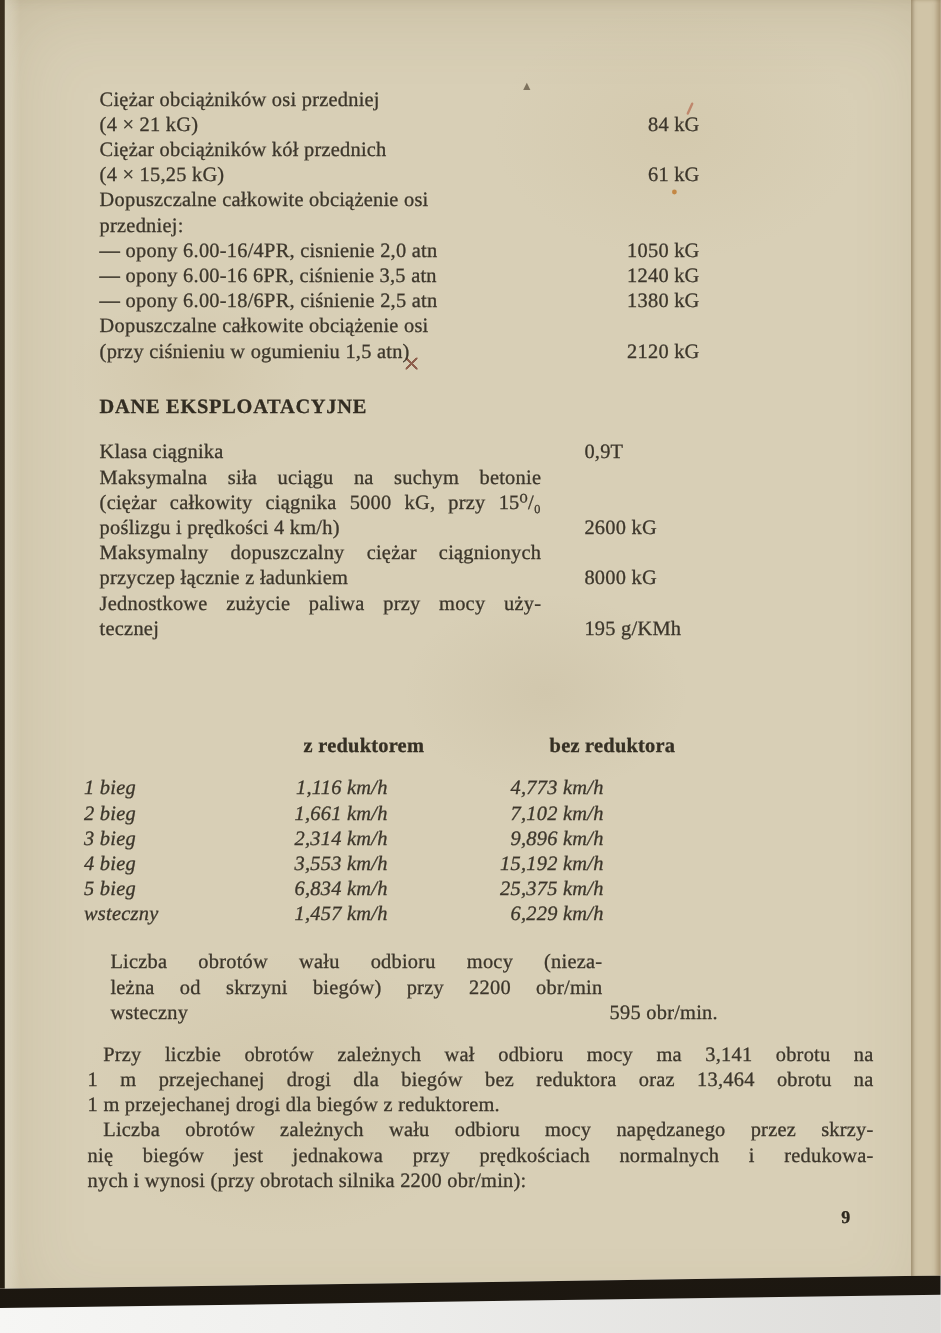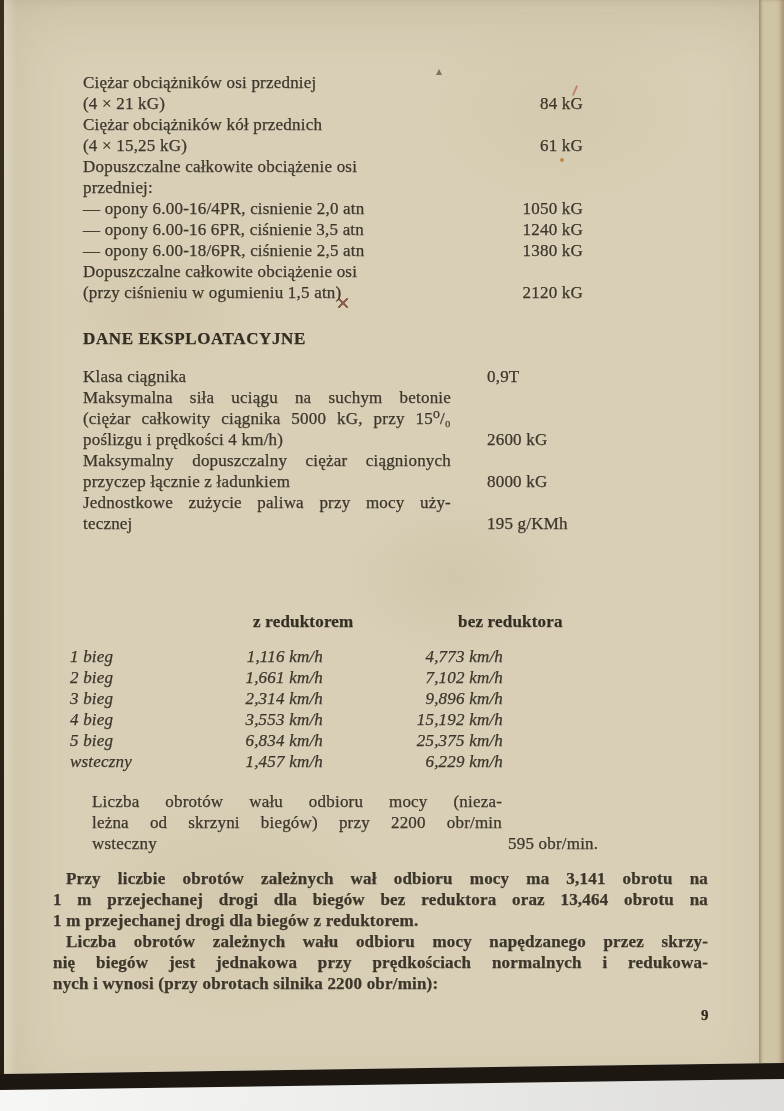--- a/index.html
+++ b/index.html
@@ -150,21 +150,21 @@
       <span class="tv2">6,229 km/h</span>
     </div>
   </div>
 
   <div class="block" style="left:92px;top:791px;width:500px;">
     <div class="ln lbl-j w410">Liczba obrotów wału odbioru mocy (nieza-</div>
     <div class="ln lbl-j w410">leżna od skrzyni biegów) przy 2200 obr/min</div>
     <div class="ln"><span>wsteczny</span><span class="val-pto">595 obr/min.</span></div>
   </div>
 
-  <div class="block" style="left:53px;top:868px;width:655px;font-weight:bold;">
+  <div class="block" style="left:73px;top:868px;width:655px;">
     <div class="ln lbl-j w655 indent" style="width:642px;">Przy liczbie obrotów zależnych wał odbioru mocy ma 3,141 obrotu na</div>
     <div class="ln lbl-j w655">1 m przejechanej drogi dla biegów bez reduktora oraz 13,464 obrotu na</div>
     <div class="ln">1 m przejechanej drogi dla biegów z reduktorem.</div>
     <div class="ln lbl-j w655 indent" style="width:642px;">Liczba obrotów zależnych wału odbioru mocy napędzanego przez skrzy-</div>
     <div class="ln lbl-j w655">nię biegów jest jednakowa przy prędkościach normalnych i redukowa-</div>
     <div class="ln">nych i wynosi (przy obrotach silnika 2200 obr/min):</div>
   </div>
 
   <div class="block pgnum" style="left:701px;top:1005px;">9</div>
 </div>

